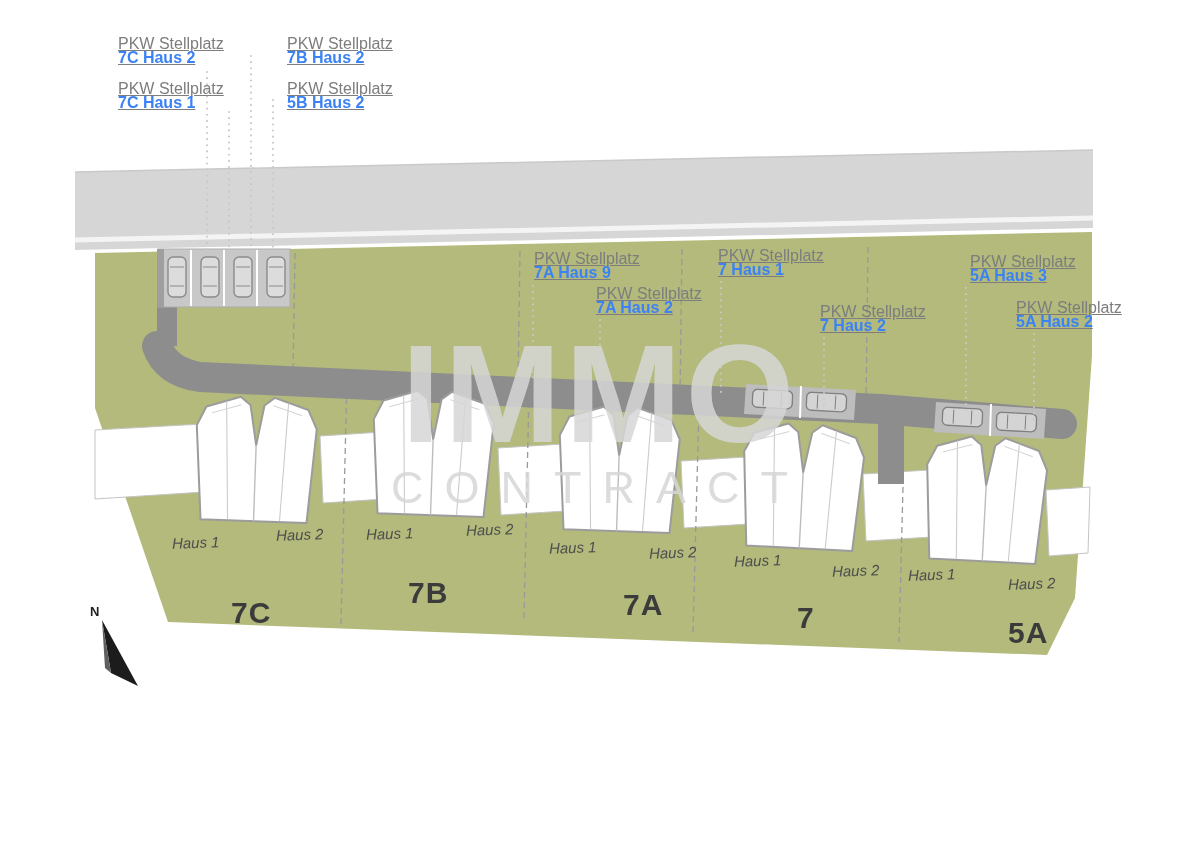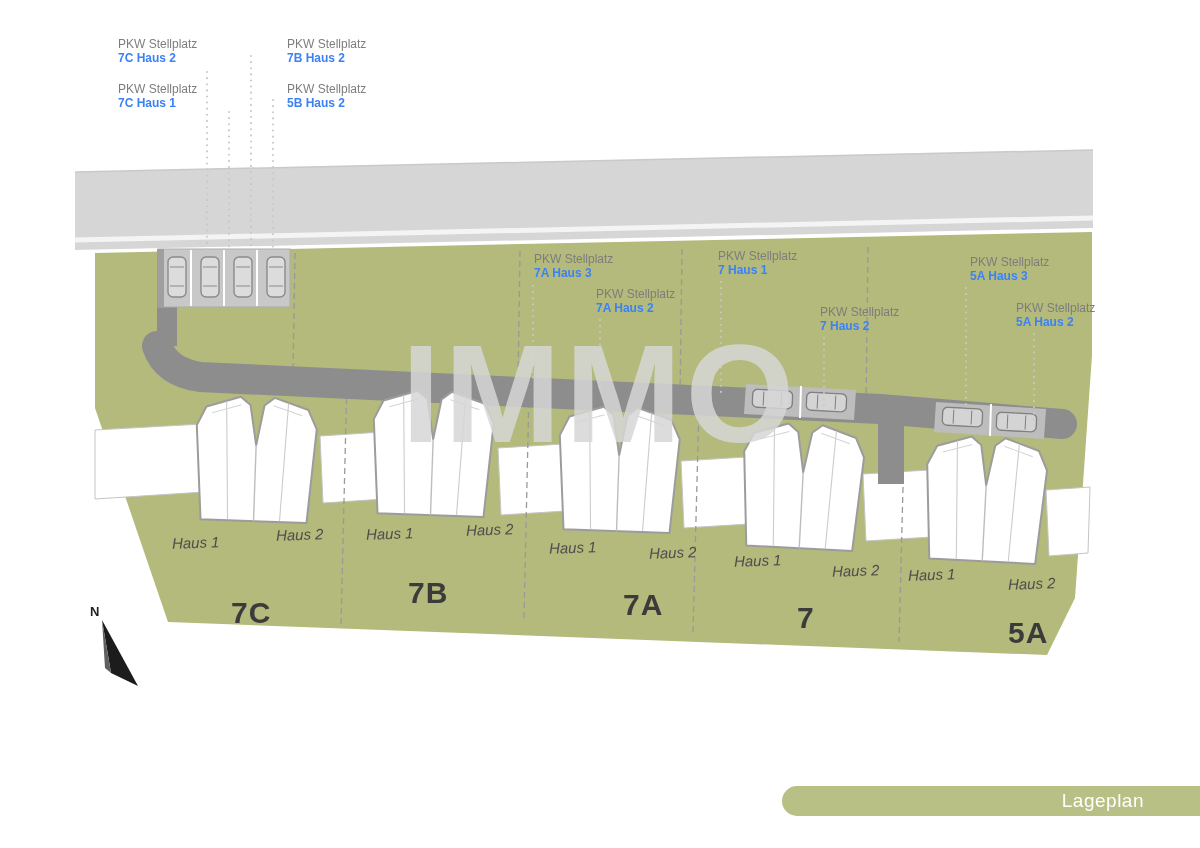--- a/index.html
+++ b/index.html
@@ -2,21 +2,21 @@
 <html><head>
 <meta charset="utf-8">
 <style>
   html, body { margin: 0; padding: 0; background: #ffffff; }
   body { font-family: "Liberation Sans", sans-serif; }
   .canvas { position: relative; width: 1200px; height: 848px; background: #ffffff; overflow: hidden; }
   .plan-svg { position: absolute; left: 0; top: 0; z-index: 1; }
 
   .labels-layer { position: absolute; left: 0; top: 0; width: 1200px; height: 848px; z-index: 6; pointer-events: none; }
 
-  .label-pkw { position: absolute; font-size: 12px; line-height: 14px; color: #7d7d7d; white-space: nowrap; }
+  .label-pkw { position: absolute; font-size: 16px; line-height: 14px; color: #7d7d7d; white-space: nowrap; text-decoration: underline; }
   .label-pkw .l1 { display: block; }
   .label-pkw .l2 { display: block; font-weight: bold; color: #3b82f6; }
 
   .haus-label { position: absolute; font-size: 15px; font-style: italic; color: #4d4d4d; white-space: nowrap; transform: rotate(-2deg); }
 
   .plot-number { position: absolute; font-size: 30px; font-weight: bold; color: #3b3b3b; letter-spacing: 1px; }
 
   .watermark { position: absolute; left: 320px; top: 330px; width: 560px; text-align: center;
                color: rgba(214,214,214,0.85); pointer-events: none; z-index: 5; }
   .watermark .wm1 { font-size: 140px; font-weight: bold; letter-spacing: 4px; line-height: 128px; }
@@ -137,20 +137,21 @@
     </g>
 
     <g>
       <polygon points="102,620 138,686 111,673" fill="#1c1c1c"></polygon>
       <polygon points="102,620 111,673 105,668" fill="#5f5f5f"></polygon>
     </g>
   </svg>
 
   <div class="watermark">
     <div class="wm1">IMMO</div>
+    <div class="wm2">CONTRACT</div>
   </div>
 
   <div class="labels-layer">
 
     <div class="label-pkw" style="left:118px;top:37px">
       <span class="l1">PKW Stellplatz</span>
       <span class="l2">7C Haus 2</span>
     </div>
     <div class="label-pkw" style="left:118px;top:82px">
       <span class="l1">PKW Stellplatz</span>
@@ -159,21 +160,21 @@
     <div class="label-pkw" style="left:287px;top:37px">
       <span class="l1">PKW Stellplatz</span>
       <span class="l2">7B Haus 2</span>
     </div>
     <div class="label-pkw" style="left:287px;top:82px">
       <span class="l1">PKW Stellplatz</span>
       <span class="l2">5B Haus 2</span>
     </div>
     <div class="label-pkw" style="left:534px;top:252px">
       <span class="l1">PKW Stellplatz</span>
-      <span class="l2">7A Haus 3</span>
+      <span class="l2">7A Haus 9</span>
     </div>
     <div class="label-pkw" style="left:596px;top:287px">
       <span class="l1">PKW Stellplatz</span>
       <span class="l2">7A Haus 2</span>
     </div>
     <div class="label-pkw" style="left:718px;top:249px">
       <span class="l1">PKW Stellplatz</span>
       <span class="l2">7 Haus 1</span>
     </div>
     <div class="label-pkw" style="left:820px;top:305px">
@@ -202,15 +203,14 @@
 
     <div class="plot-number" style="left:231px;top:596px">7C</div>
     <div class="plot-number" style="left:408px;top:576px">7B</div>
     <div class="plot-number" style="left:623px;top:588px">7A</div>
     <div class="plot-number" style="left:797px;top:601px">7</div>
     <div class="plot-number" style="left:1008px;top:616px">5A</div>
   </div>
 
   <div class="compass-n">N</div>
 
-  <div class="lageplan-badge">Lageplan</div>
 
 </div>
 
 </body></html>

